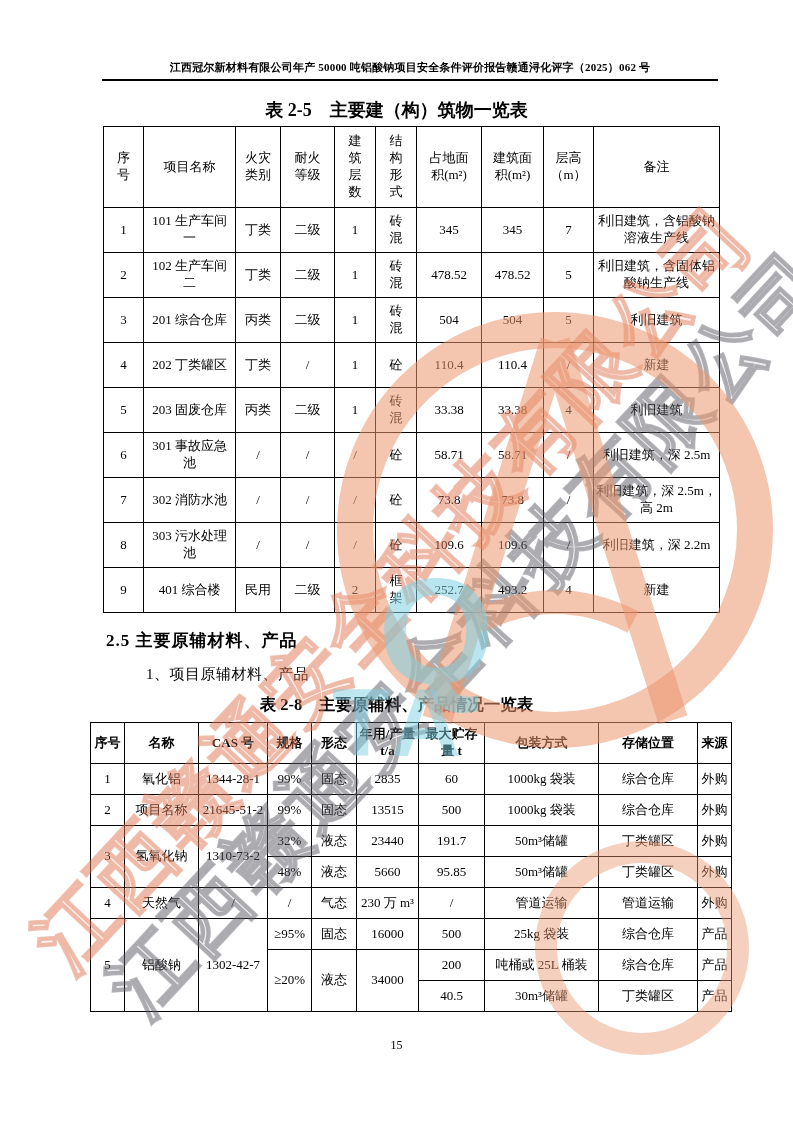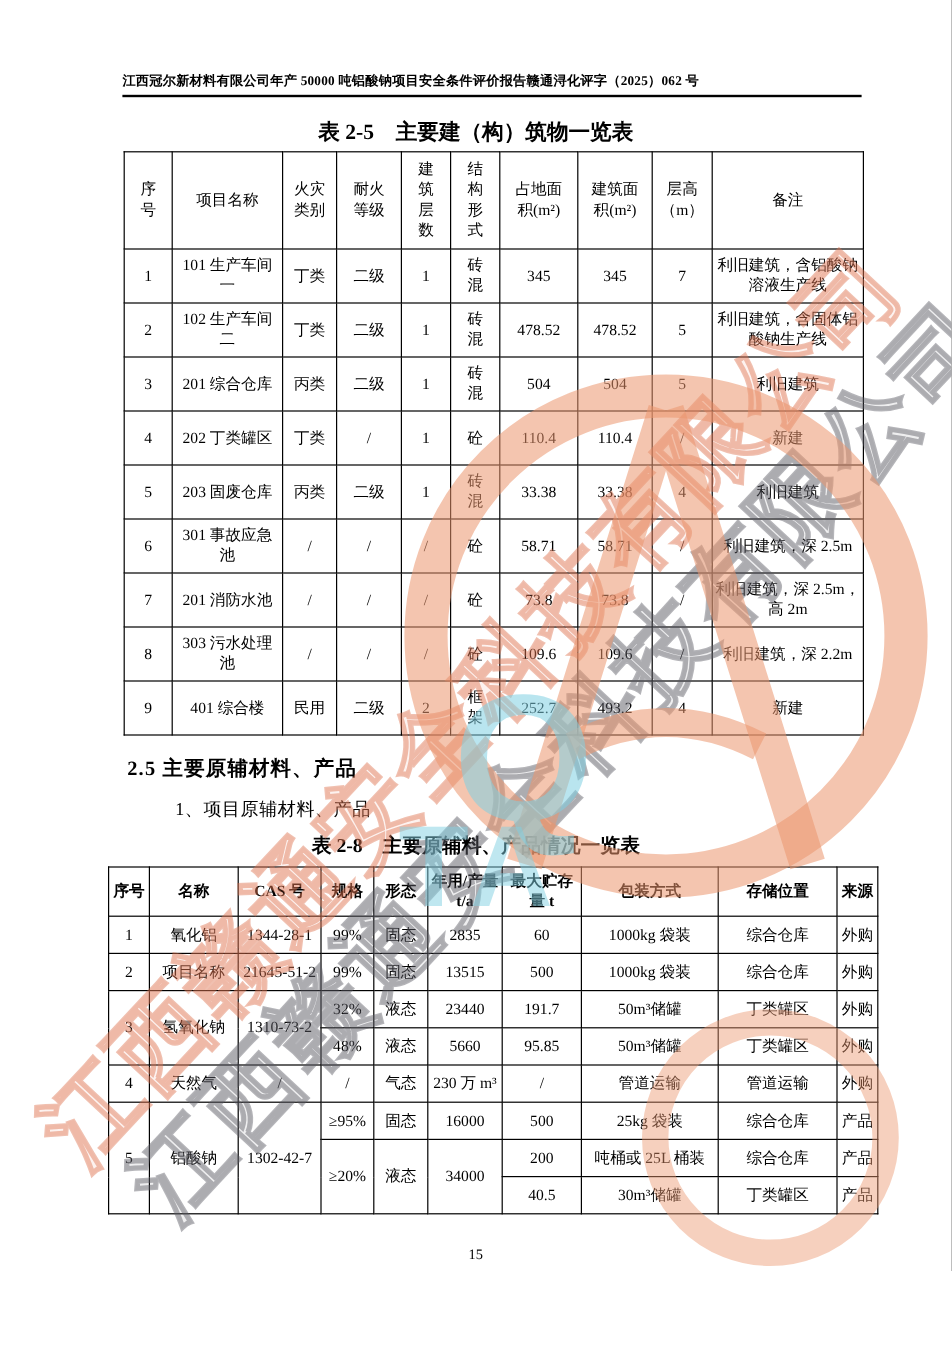--- a/index.html
+++ b/index.html
@@ -3,21 +3,21 @@
 <meta charset="utf-8">
 <style>
   html,body{margin:0;padding:0;background:#888;}
   .page{
     position:relative;width:793px;height:1122px;background:#ffffff;margin:0 auto;
     font-family:"Liberation Serif","DejaVu Serif",serif;color:#000;overflow:hidden;
   }
   
   .doc-header{
     position:absolute;left:102px;top:60px;width:616px;
-    display:flex;justify-content:flex-start;align-items:flex-end;
+    display:flex;justify-content:center;align-items:flex-end;
     border-bottom:2px solid #000;padding-bottom:4px;
     font-size:11px;font-weight:bold;letter-spacing:.2px;
   }
   
   .t1-title{position:absolute;left:0;top:98px;width:100%;text-align:center;font-size:18px;font-weight:bold;}
   .section-heading{position:absolute;left:106px;top:629px;font-size:17px;font-weight:bold;letter-spacing:1px;}
   .sub-item{position:absolute;left:146px;top:665px;font-size:15px;letter-spacing:.5px;}
   .t2-title{position:absolute;left:0;top:694px;width:100%;text-align:center;font-size:16.5px;font-weight:bold;}
   .page-number{position:absolute;left:0;top:1038px;width:100%;text-align:center;font-size:12px;}
   
@@ -166,21 +166,21 @@
       <td>/</td>
       <td>/</td>
       <td>砼</td>
       <td>58.71</td>
       <td>58.71</td>
       <td>/</td>
       <td>利旧建筑，深 2.5m</td>
     </tr>
     <tr>
       <td>7</td>
-      <td>201 消防水池</td>
+      <td>302 消防水池</td>
       <td>/</td>
       <td>/</td>
       <td>/</td>
       <td>砼</td>
       <td>73.8</td>
       <td>73.8</td>
       <td>/</td>
       <td>利旧建筑，深 2.5m，高 2m</td>
     </tr>
     <tr>

